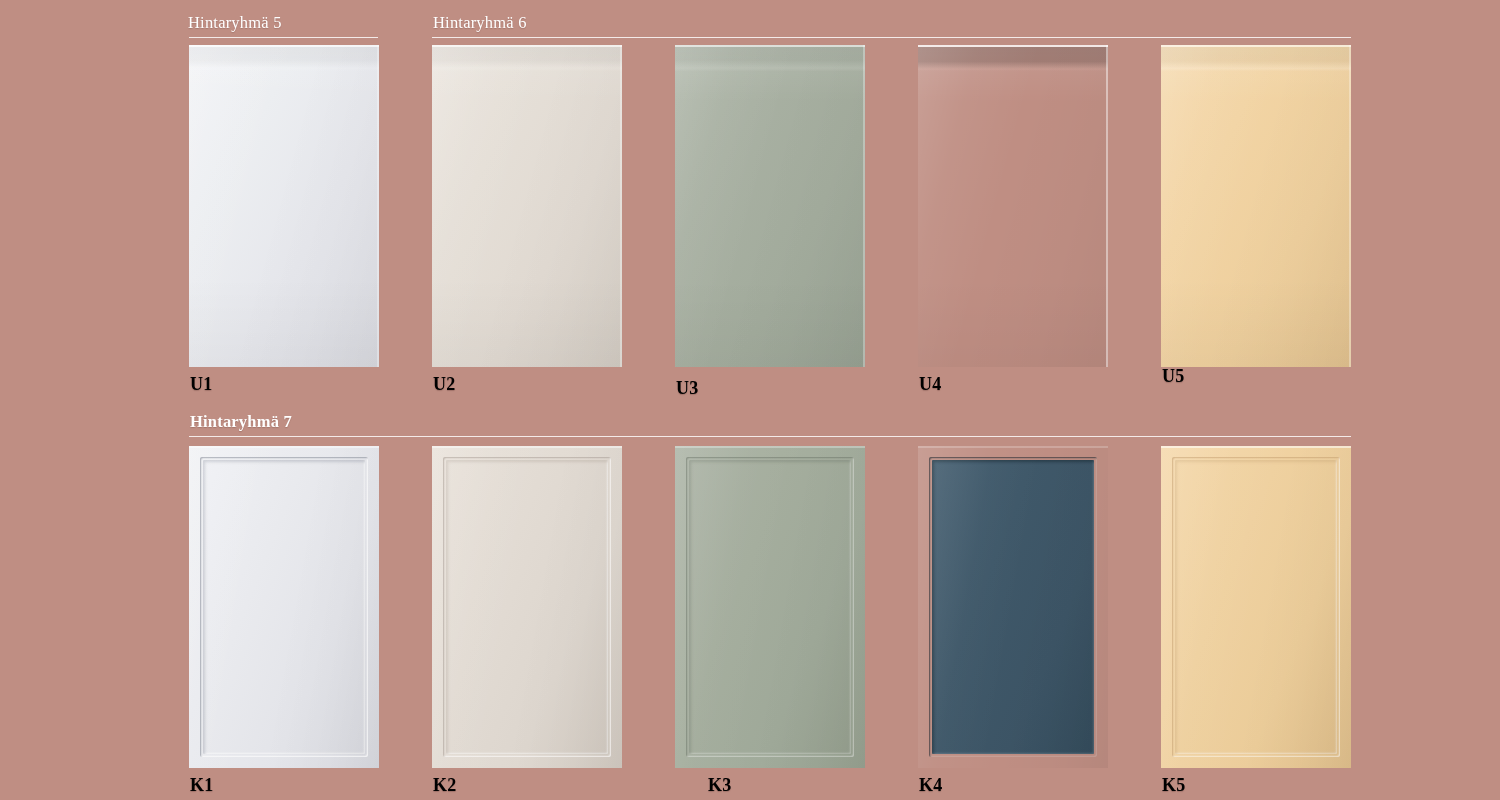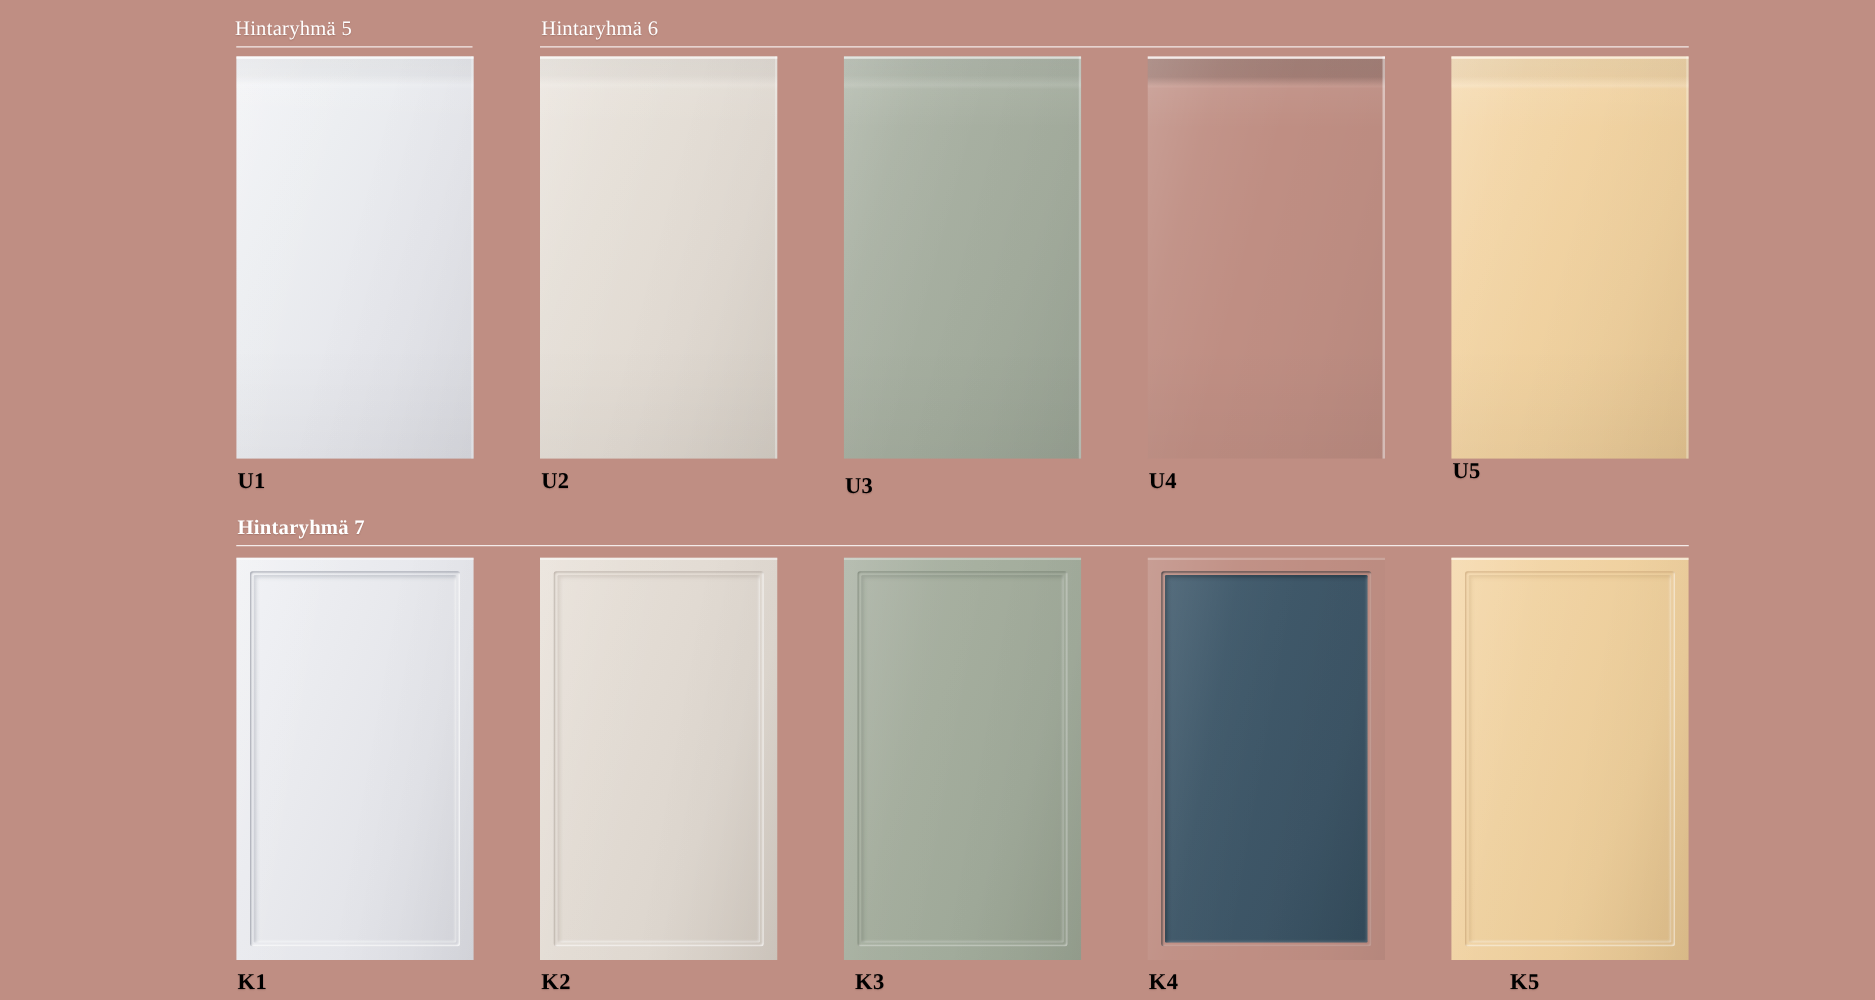--- a/index.html
+++ b/index.html
@@ -267,21 +267,21 @@
     <div class="door shaker">
       <div class="frame" style="background:linear-gradient(112deg,#abb3a5 0%,#a6af9f 34%,#a1ab9b 68%,#99a392 100%);"></div>
       <div class="frame-sheen"></div>
       <div class="groove" style="box-shadow: inset 1px 1px 1.5px rgba(92,102,88,.5), inset -1px -1px 1.5px rgba(255,255,255,.45);"></div>
       <div class="panel" style="background:linear-gradient(112deg,#a9b1a3 0%,#a4ad9d 36%,#9fa999 70%,#97a190 100%); box-shadow: inset 2px 2px 3px rgba(95,105,92,.3), inset -1px -1px 2px rgba(255,255,255,.35);">
         <div class="panel-sheen"></div>
       </div>
       <div class="edge-hl" style="background:rgba(255,255,255,.30);"></div>
     </div>
   </div>
-  <div class="door-label" style="left:684px; top:775px;">K3</div>
+  <div class="door-label" style="left:708px; top:775px;">K3</div>
 
   <div class="door-cell" style="left:918px; top:446px; width:190px; height:322px;">
     <div class="door shaker">
       <div class="frame" style="background:linear-gradient(112deg,#44soc 0%,#455f71 0%,#405a6c 34%,#3d5566 68%,#354d5d 100%);"></div>
       <div class="frame-sheen"></div>
       <div class="groove" style="box-shadow: inset 1px 1px 1.5px rgba(18,32,42,.65), inset -1px -1px 1.5px rgba(255,255,255,.22);"></div>
       <div class="panel" style="background:linear-gradient(112deg,#435d6f 0%,#3f5869 36%,#3c5465 70%,#344c5c 100%); box-shadow: inset 2px 2px 3px rgba(16,30,40,.45), inset -1px -1px 2px rgba(255,255,255,.18);">
         <div class="panel-sheen"></div>
       </div>
       <div class="edge-hl" style="background:rgba(255,255,255,.22);"></div>
@@ -293,15 +293,15 @@
     <div class="door shaker">
       <div class="frame" style="background:linear-gradient(112deg,#f5d8ab 0%,#f1d3a3 34%,#eccd9b 68%,#e3c28e 100%);"></div>
       <div class="frame-sheen"></div>
       <div class="groove" style="box-shadow: inset 1px 1px 1.5px rgba(186,148,100,.55), inset -1px -1px 1.5px rgba(255,255,255,.6);"></div>
       <div class="panel" style="background:linear-gradient(112deg,#f3d6a7 0%,#efd1a0 36%,#ebcc99 70%,#e2c18d 100%); box-shadow: inset 2px 2px 3px rgba(190,152,104,.3), inset -1px -1px 2px rgba(255,255,255,.5);">
         <div class="panel-sheen"></div>
       </div>
       <div class="edge-hl" style="background:rgba(255,255,255,.55);"></div>
     </div>
   </div>
-  <div class="door-label" style="left:1162px; top:775px;margin-left:46px;">K5</div>
+  <div class="door-label" style="left:1162px; top:775px;">K5</div>
 
 </div>
 
 </body></html>

